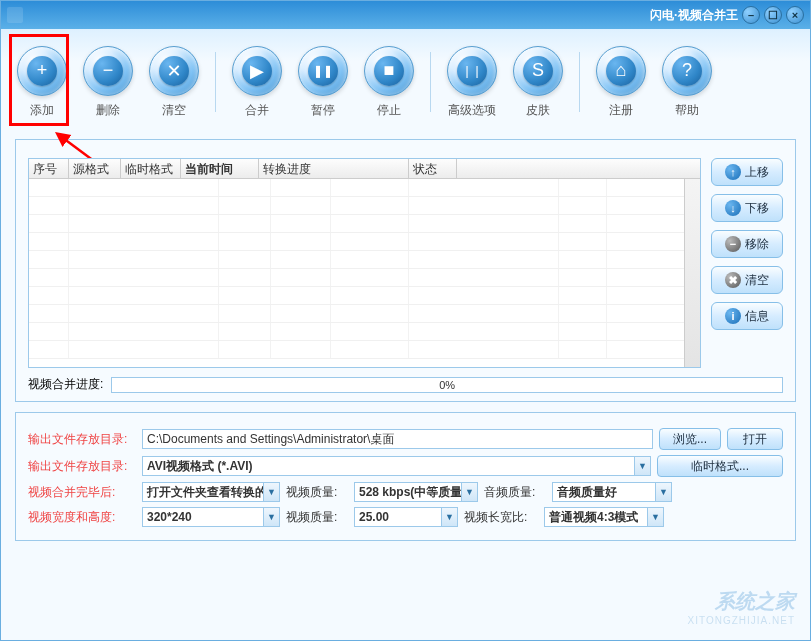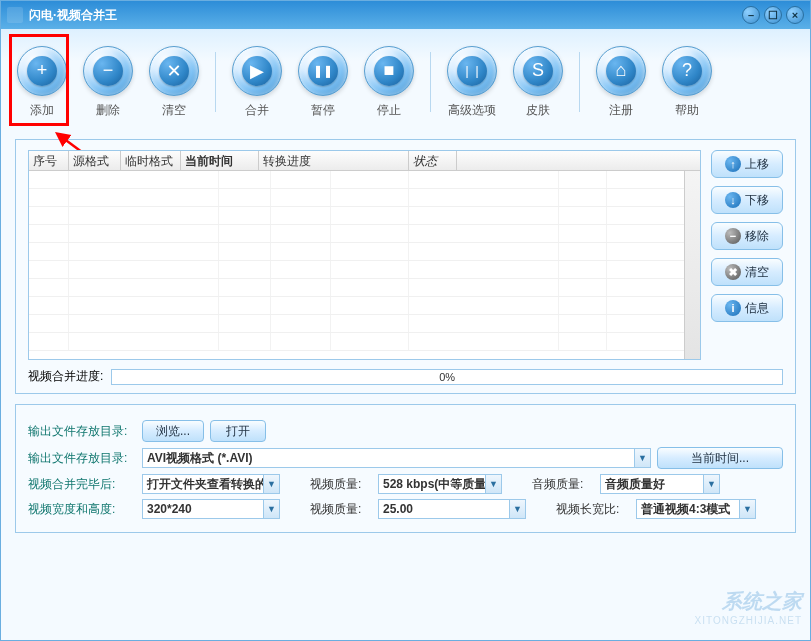--- a/index.html
+++ b/index.html
@@ -15,20 +15,21 @@
   width: 811px; height: 641px;
   background: linear-gradient(180deg, #aee0ff 0%, #dff1ff 30px, #f4faff 60px, #f4faff 100%);
   border: 1px solid #6aaee0;
 }
 .titlebar {
   height: 28px;
   background: linear-gradient(180deg, #2d8dd8 0%, #5bb0e8 100%);
   display: flex; align-items: center;
   padding: 0 6px;
   color: #fff;
+  text-align: right;
 }
 .titlebar .app-icon { width:16px; height:16px; background:#fff2; border-radius:2px; margin-right:6px;}
 .titlebar .title { flex:1; font-size:12px; font-weight:bold; }
 .win-btn {
   width:18px; height:18px; border-radius:50%;
   background: radial-gradient(circle at 30% 30%, #8fd0ff, #3a8fd0);
   border:1px solid #2a6fa0; margin-left:4px;
   display:flex; align-items:center; justify-content:center;
   color:#134; font-weight:bold; cursor:pointer; font-size:11px;
 }
@@ -64,21 +65,21 @@
   position:absolute; left:40px; top:125px; width:320px; height:230px;
   pointer-events:none;
 }
 .panel {
   margin:10px 14px 8px 14px;
   border:1px solid #9cc9ea;
   background:#f6fbff;
   padding:10px 12px 8px 12px;
 }
 .table-side-wrap {
-  display:flex; gap:10px;
+  display:flex; gap:10px;margin-top:8px;
 }
 .table-wrap {
   flex:1;
   border:1px solid #9cc9ea;
   background:#fff;
   height:210px;
   display:flex; flex-direction:column;
   position:relative;
 }
 .table-header {
@@ -117,22 +118,22 @@
   flex:1; height:16px; background:#fff; border:1px solid #9cc9ea;
   position:relative;
 }
 .progress-bar span {
   position:absolute; left:50%; top:50%; transform:translate(-50%,-50%);
   font-size:11px; color:#333;
 }
 .form-row {
   display:flex; align-items:center; gap:6px; margin:5px 0;
 }
-.form-label { width:108px; text-align:left; color:#0f766e;}
-.ml-label { width:62px; text-align:left; color:#333;margin-left:24px;}
+.form-label { width:108px; text-align:left; color:#ef4444;}
+.ml-label { width:62px; text-align:left; color:#333;}
 .text-input {
   height:20px; border:1px solid #9cc9ea; background:#fff; padding:0 4px;
   font-size:12px; color:#333;
 }
 .combo {
   height:20px; border:1px solid #9cc9ea; background:#fff;
   display:flex; align-items:center; position:relative;font-weight:bold;
 }
 .combo-val { flex:1; padding:0 4px; font-size:12px; color:#333; white-space:nowrap; overflow:hidden;}
 .combo-arrow {
@@ -141,21 +142,21 @@
   display:flex; align-items:center; justify-content:center;
   color:#2a6fa0; font-size:9px; cursor:pointer;
 }
 .btn {
   height:22px; padding:0 10px; border-radius:4px;
   background:linear-gradient(180deg,#f9fdff,#d6ecff 50%,#bfe1fb 100%);
   border:1px solid #86bfe8; cursor:pointer; font-size:12px; color:#234;
   display:inline-flex; align-items:center; justify-content:center;
 }
 .watermark {
-  position:absolute; right:8px; bottom:4px; width:200px; height:48px;
+  position:absolute; right:15px; bottom:4px; width:200px; height:48px;
   opacity:0.35; pointer-events:none; text-align:right;
 }
 .watermark .big { font-size:20px; font-weight:bold; color:#5aa0d8; font-style:italic;}
 .watermark .small { font-size:10px; color:#7ab0d8; letter-spacing:1px;}
 </style>
 </head>
 <body>
 
 <div class="window" style="position:relative">
   <div class="titlebar">
@@ -244,21 +245,21 @@
 
   <div class="panel">
     <div class="table-side-wrap">
       <div class="table-wrap">
         <div class="table-header" id="thead">
             <div class="th" style="width: 40px;">序号</div>
             <div class="th" style="width: 52px;">源格式</div>
             <div class="th" style="width: 60px;">临时格式</div>
             <div class="th" style="width: 78px; font-weight: bold;">当前时间</div>
             <div class="th" style="width: 150px;">转换进度</div>
-            <div class="th" style="width: 48px; font-style: italic;">状态</div>
+            <div class="th" style="width: 48px;">状态</div>
           </div>
         <div class="table-body" id="tbody">
             <div class="table-row">
               <div class="td" style="width: 40px;"></div>
               <div class="td" style="width: 150px;"></div>
               <div class="td" style="width: 52px;"></div>
               <div class="td" style="width: 60px;"></div>
               <div class="td" style="width: 78px;"></div>
               <div class="td" style="width: 150px;"></div>
               <div class="td" style="width: 48px;"></div>
@@ -374,30 +375,31 @@
       <span>视频合并进度:</span>
       <div class="progress-bar">
         <span>0%</span>
       </div>
     </div>
   </div>
 
   <div class="panel">
     <div class="form-row">
       <span class="form-label">输出文件存放目录:</span>
+      <input class="text-input" style="flex: 1 1 0%;" value="C:\Documents and Settings\Administrator\桌面">
       <button class="btn" style="width:62px">浏览...</button>
       <button class="btn" style="width:56px">打开</button>
     </div>
     <div class="form-row">
       <span class="form-label">输出文件存放目录:</span>
       <div class="combo" style="flex:1">
         <span class="combo-val">AVI视频格式 (*.AVI)</span>
         <span class="combo-arrow">▼</span>
       </div>
-      <button class="btn" style="width:126px">当前时间...</button>
+      <button class="btn" style="width:126px">临时格式...</button>
     </div>
     <div class="form-row">
       <span class="form-label">视频合并完毕后:</span>
       <div class="combo" style="width:138px">
         <span class="combo-val">打开文件夹查看转换的</span>
         <span class="combo-arrow">▼</span>
       </div>
       <span class="ml-label">视频质量:</span>
       <div class="combo" style="width:124px">
         <span class="combo-val">528 kbps(中等质量</span>
@@ -409,21 +411,21 @@
         <span class="combo-arrow">▼</span>
       </div>
     </div>
     <div class="form-row">
       <span class="form-label">视频宽度和高度:</span>
       <div class="combo" style="width:138px">
         <span class="combo-val">320*240</span>
         <span class="combo-arrow">▼</span>
       </div>
       <span class="ml-label">视频质量:</span>
-      <div class="combo" style="width:148px">
+      <div class="combo" style="width:104px">
         <span class="combo-val">25.00</span>
         <span class="combo-arrow">▼</span>
       </div>
       <span class="ml-label" style="width:74px">视频长宽比:</span>
       <div class="combo" style="width:120px">
         <span class="combo-val">普通视频4:3模式</span>
         <span class="combo-arrow">▼</span>
       </div>
     </div>
   </div>

